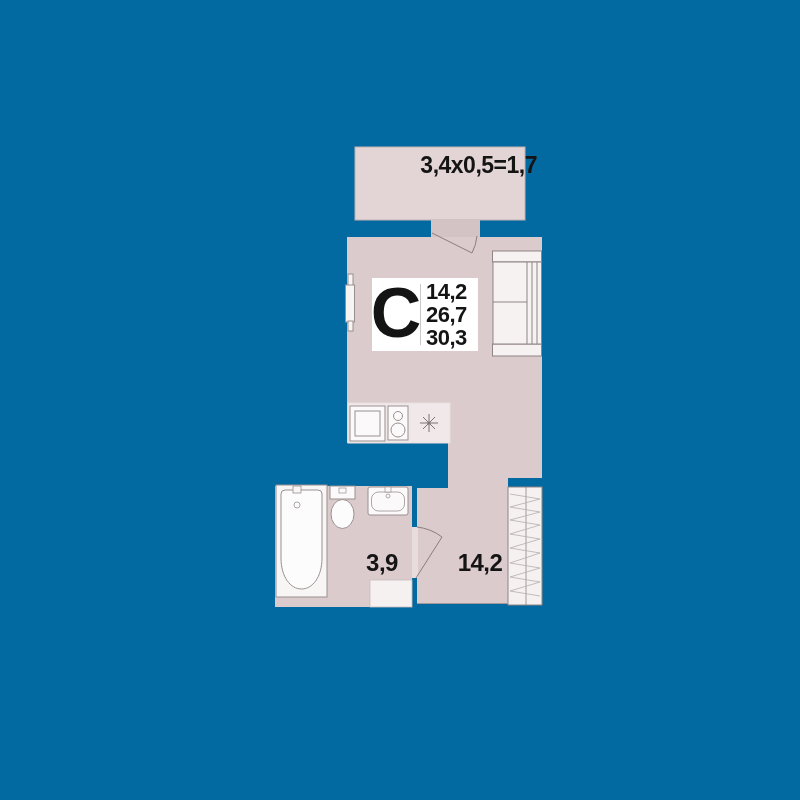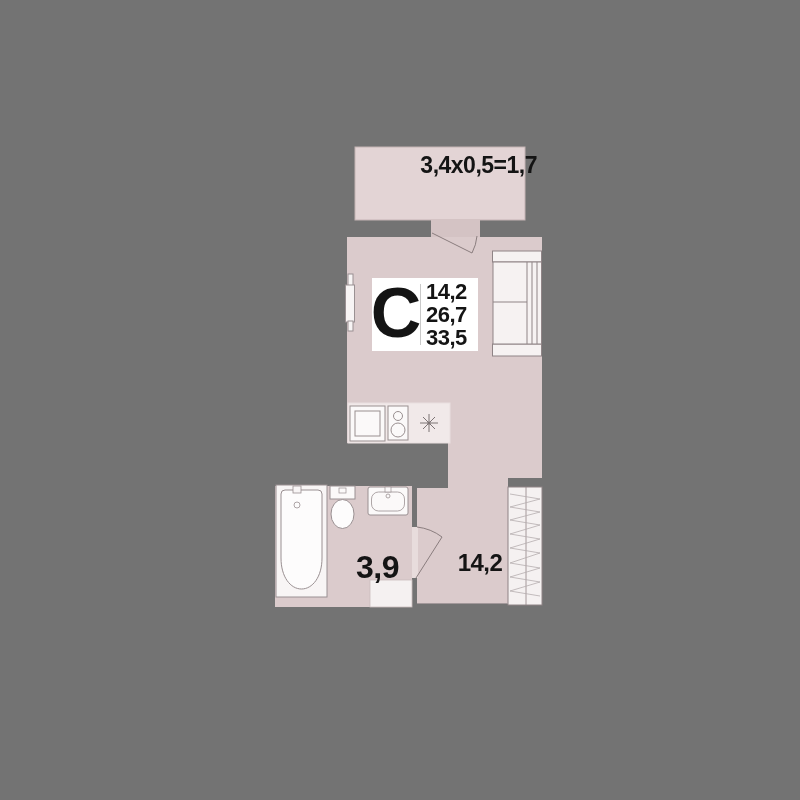--- a/index.html
+++ b/index.html
@@ -1,26 +1,26 @@
 <!DOCTYPE html>
 <html><head>
 <meta charset="utf-8">
 <style>
   html,body{margin:0;padding:0;background:#000;}
   .stage{
-    position:relative;width:800px;height:800px;background:#737373;overflow:hidden;
+    position:relative;width:800px;height:800px;background:#0369a1;overflow:hidden;
     font-family:"Liberation Sans",sans-serif;
   }
   .stage svg{position:absolute;left:0;top:0;}
   .lbl{
     position:absolute;color:#141414;font-weight:700;
     letter-spacing:-0.5px;white-space:nowrap;
   }
   .balcony-dim{left:355px;top:152px;width:182px;text-align:right;font-size:23px;}
-  .bath-dim{left:356px;top:549px;width:52px;text-align:left;font-size:32px;}
+  .bath-dim{left:356px;top:549px;width:52px;text-align:center;font-size:24px;}
   .hall-dim{left:452px;top:549px;width:56px;text-align:center;font-size:24px;}
   .unit-box{
     position:absolute;left:372px;top:278px;width:106px;height:73px;
     background:#ffffff;display:flex;align-items:stretch;
   }
   .unit-letter{
     width:48px;display:flex;align-items:center;justify-content:center;
     font-size:70px;font-weight:700;color:#141414;padding-bottom:4px;
   }
   .unit-divider{width:1px;background:#c9c9c9;margin:6px 0;}
@@ -135,21 +135,21 @@
   </svg>
 
   <div class="lbl balcony-dim">3,4x0,5=1,7</div>
 
   <div class="unit-box">
     <div class="unit-letter">С</div>
     <div class="unit-divider"></div>
     <div class="unit-areas">
       <span>14,2</span>
       <span>26,7</span>
-      <span>33,5</span>
+      <span>30,3</span>
     </div>
   </div>
 
   <div class="lbl bath-dim">3,9</div>
 
   <div class="lbl hall-dim">14,2</div>
 
 </div>
 
 </body></html>

